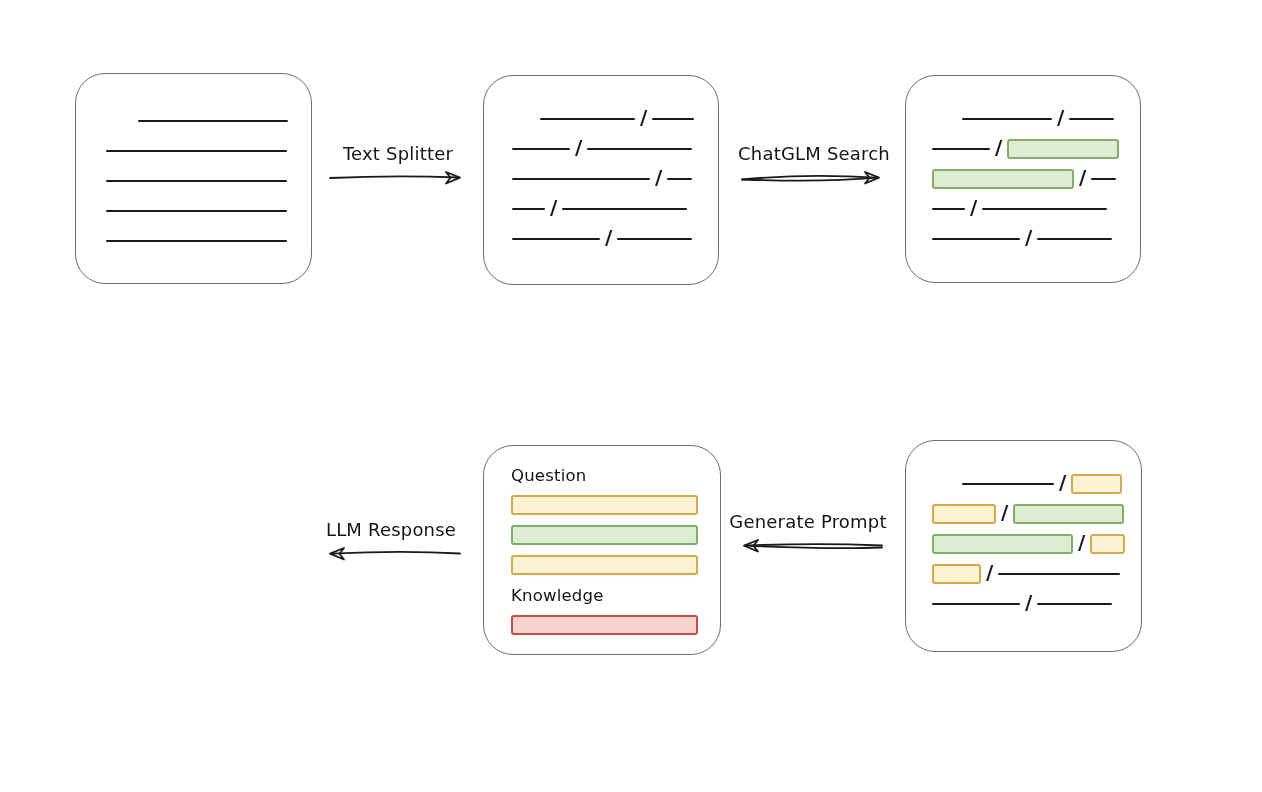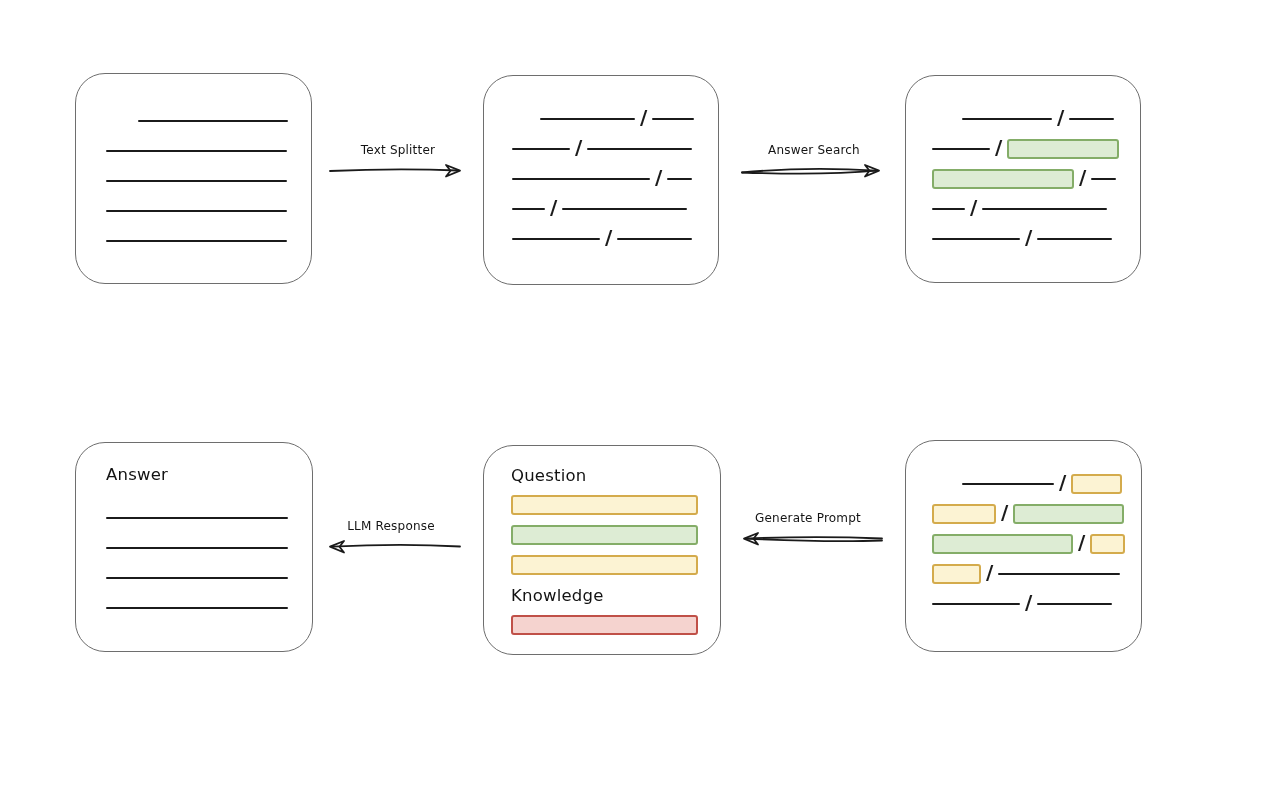--- a/index.html
+++ b/index.html
@@ -48,21 +48,21 @@
     flex: 0 0 auto;
   }
   .box-label { font-size: 16.5px; color: #121212; letter-spacing: 0.2px; }
   .ag {
     position: absolute;
     display: flex;
     flex-direction: column;
     align-items: center;
   }
   .arrow-label {
-    font-size: 12px;
+    font-size: 18px;
     color: #141414;
     white-space: nowrap;
     margin-bottom: 3px;
     letter-spacing: 0.2px;
   }
   .ag-text-splitter   { left: 328px; top: 143px; width: 140px; }
   .ag-vector-search   { left: 740px; top: 143px; width: 148px; }
   .ag-generate-prompt { left: 732px; top: 511px; width: 152px; }
   .ag-llm-response    { left: 320px; top: 519px; width: 142px; }
   .ag-add-context     { left: 1006px; top: 308px; width: 160px; flex-direction: row; align-items: flex-start; }
@@ -204,48 +204,31 @@
       <div class="row">
         <span class="chunk yellow" style="width: 183px;"></span>
       </div>
       <div class="row">
         <span class="box-label">Knowledge</span>
       </div>
       <div class="row">
         <span class="chunk red" style="width: 183px;"></span>
       </div>
     </div>
-  <div class="box b6">
-      <div class="row">
-        <span class="box-label">Answer</span>
-      </div>
-      <div class="row" style="margin-top: 14px;">
-        <span class="hline" style="width: 182px;"></span>
-      </div>
-      <div class="row">
-        <span class="hline" style="width: 182px;"></span>
-      </div>
-      <div class="row">
-        <span class="hline" style="width: 182px;"></span>
-      </div>
-      <div class="row">
-        <span class="hline" style="width: 182px;"></span>
-      </div>
-    </div>
 
   <div class="ag ag-text-splitter">
     <div class="arrow-label">Text Splitter</div>
     <svg class="arrow-svg" width="140" height="20" viewBox="0 0 140 20">
       <path d="M2,11 C45,9 95,9 130,10.5"></path>
       <path d="M118,5 L132,10.7 L118,16.5 L122.5,10.7 Z"></path>
     </svg>
   </div>
 
   <div class="ag ag-vector-search">
-    <div class="arrow-label">Answer Search</div>
+    <div class="arrow-label">ChatGLM Search</div>
     <svg class="arrow-svg" width="148" height="20" viewBox="0 0 148 20">
       <path d="M2,12.5 C50,8 100,8.5 137,10.7"></path>
       <path d="M2,12.5 C55,14.5 105,13.5 137,10.7"></path>
       <path d="M125,5 L139,10.7 L125,16.5 L129.5,10.7 Z"></path>
     </svg>
   </div>
 
 
   <div class="ag ag-llm-response">
     <div class="arrow-label">LLM Response</div>

